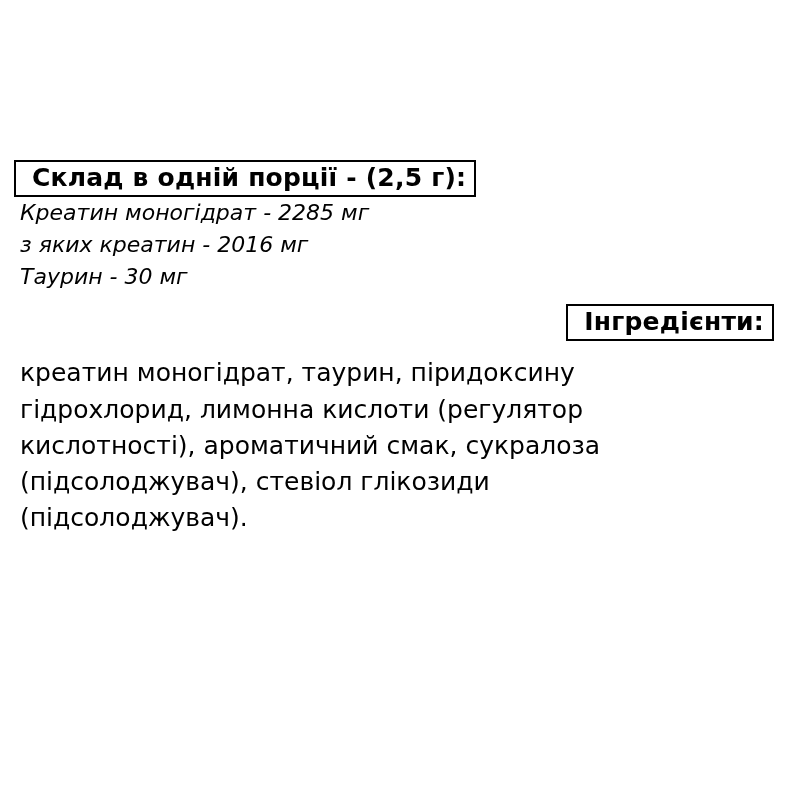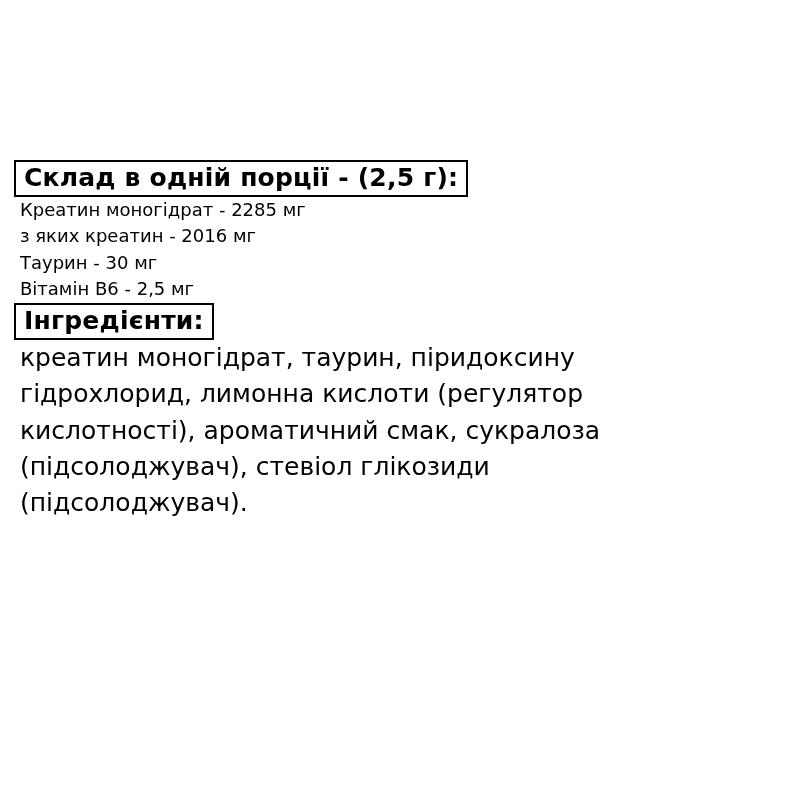--- a/index.html
+++ b/index.html
@@ -16,61 +16,63 @@
   }
   .label-panel {
     position: absolute;
     left: 14px;
     top: 160px;
     width: 760px;
   }
   .boxed-heading {
     display: inline-block;
     border: 2px solid #000000;
-    padding: 2px 8px 3px 8px;
+    padding: 2px 8px 3px 16px;
     font-size: 25px;
     font-weight: bold;
     line-height: 1.12;
     letter-spacing: 0.2px;
     white-space: nowrap;
   }
   .facts-list {
     margin: 0;
     padding: 0;
     list-style: none;
   }
   .facts-list li {
-    font-size: 18px;
+    font-size: 22px;
     line-height: 1.46;
     padding-left: 6px;
     white-space: nowrap;
+    font-style: italic;
   }
   .ingredients-heading-wrap {
-    margin-top: 1px;
+    margin-top: 11px;
+    text-align: right;
   }
   .ingredients-body {
     font-size: 25px;
     line-height: 1.45;
     padding-left: 6px;
+    margin-top: 14px;
     width: 700px;
     text-align: left;
   }
 </style>
 </head>
 <body>
 
 <div class="label-panel">
 
   <div class="boxed-heading">Склад в одній порції - (2,5 г):</div>
 
   <ul class="facts-list">
     <li>Креатин моногідрат - 2285 мг</li>
     <li>з яких креатин - 2016 мг</li>
     <li>Таурин - 30 мг</li>
-    <li>Вітамін В6 - 2,5 мг</li>
   </ul>
 
   <div class="ingredients-heading-wrap">
     <div class="boxed-heading">Інгредієнти:</div>
   </div>
 
   <div class="ingredients-body">креатин моногідрат, таурин, піридоксину гідрохлорид, лимонна кислоти (регулятор кислотності), ароматичний смак, сукралоза (підсолоджувач), стевіол глікозиди (підсолоджувач).</div>
 
 </div>
 

